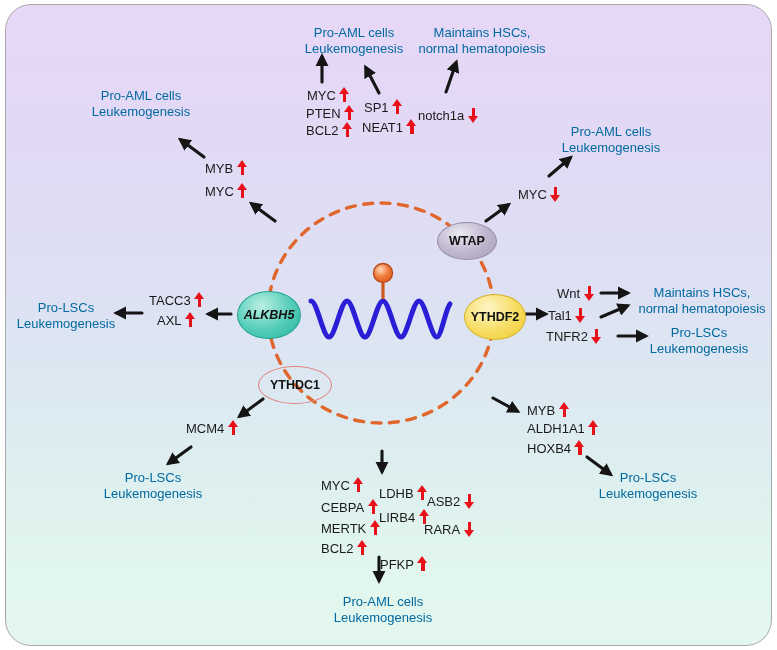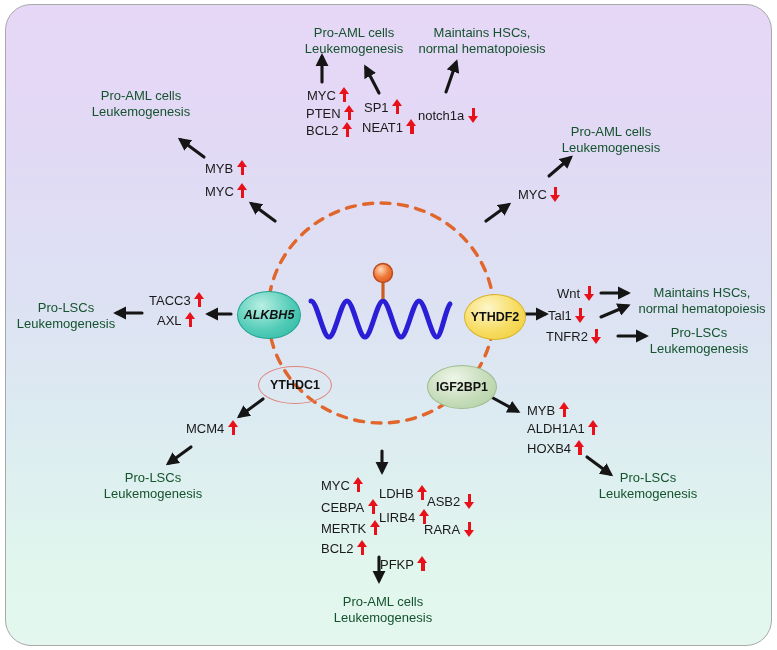--- a/index.html
+++ b/index.html
@@ -14,21 +14,21 @@
   .reg-mettl3 {left:350px;top:182px;width:65px;height:42px;background:radial-gradient(ellipse at 38% 30%,#f0f3fc 0%,#bcc6e9 50%,#9fabd9 100%);border-color:#8b97c9;}
   .reg-mettl14{left:262px;top:221px;width:66px;height:40px;background:radial-gradient(ellipse at 38% 30%,#f2faf2 0%,#c4e2c4 50%,#a3d0a3 100%);border-color:#8fbd8f;}
   .reg-wtap   {left:437px;top:222px;width:58px;height:36px;background:radial-gradient(ellipse at 38% 30%,#eceaf2 0%,#c0b8ce 50%,#a79ebA 100%);border-color:#968daa;}
   .reg-alkbh5 {left:237px;top:291px;width:62px;height:46px;background:radial-gradient(ellipse at 38% 30%,#b9efe2 0%,#53ccb8 55%,#28b5a0 100%);border-color:#1fa491;font-style:italic;}
   .reg-ythdf2 {left:464px;top:294px;width:60px;height:44px;background:radial-gradient(ellipse at 38% 30%,#fdf6c9 0%,#f7dc61 55%,#f0cb30 100%);border-color:#d9b428;}
   .reg-ythdc1 {left:258px;top:366px;width:72px;height:36px;background:radial-gradient(ellipse at 38% 30%,#fddbd4 0%,#f6ab a2 50%,#f19388 100%);border-color:#e0837a;}
   .reg-fto    {left:348px;top:401px;width:68px;height:44px;background:radial-gradient(ellipse at 38% 30%,#c8eefa 0%,#7cd0ef 50%,#45bce6 100%);border-color:#2fa6d4;}
   .reg-igf2bp1{left:427px;top:365px;width:68px;height:42px;background:radial-gradient(ellipse at 38% 30%,#eef6e8 0%,#c6dcba 55%,#afcfa2 100%);border-color:#9cbc8e;}
   .gene{position:absolute;z-index:3;white-space:nowrap;font-size:13px;color:#1a1a1a;}
   .outcome{position:absolute;z-index:3;transform:translateX(-50%);text-align:center;font-size:13px;
-    line-height:15.5px;color:#14532d;white-space:nowrap;}
+    line-height:15.5px;color:#0369a1;white-space:nowrap;}
   
   .ra{position:relative;display:inline-block;width:12px;height:16px;margin-left:3px;vertical-align:-3px;}
   .ra i{position:absolute;left:4.4px;width:3.2px;background:#e8111a;}
   .ra.up i{top:5px;height:10px;}
   .ra.up::before{content:"";position:absolute;top:0;left:0.4px;border-left:5.6px solid transparent;border-right:5.6px solid transparent;border-bottom:7.6px solid #e8111a;}
   .ra.down i{top:1px;height:10px;}
   .ra.down::after{content:"";position:absolute;bottom:0;left:0.4px;border-left:5.6px solid transparent;border-right:5.6px solid transparent;border-top:7.6px solid #e8111a;}
 </style>
 </head>
 <body>
@@ -72,24 +72,24 @@
       <line x1="618" y1="336" x2="645" y2="336" marker-end="url(#ah)"></line>
       <line x1="263" y1="399" x2="240" y2="416" marker-end="url(#ah)"></line>
       <line x1="191" y1="447" x2="169" y2="463" marker-end="url(#ah)"></line>
       <line x1="493" y1="398" x2="517" y2="411" marker-end="url(#ah)"></line>
       <line x1="587" y1="457" x2="610" y2="474" marker-end="url(#ah)"></line>
       <line x1="382" y1="451" x2="382" y2="471" marker-end="url(#ah)"></line>
       <line x1="379" y1="557" x2="379" y2="580" marker-end="url(#ah)"></line>
     </g>
   </svg>
 
+  <div class="reg reg-wtap">WTAP</div>
   <div class="reg reg-alkbh5">ALKBH5</div>
   <div class="reg reg-ythdf2">YTHDF2</div>
   <div class="reg reg-ythdc1">YTHDC1</div>
-  <div class="reg reg-igf2bp1">IGF2BP1</div>
 
   <div class="gene" style="left:205px;top:160px"><span>MYB</span><span class="ra up"><i></i></span></div>
   <div class="gene" style="left:205px;top:183px"><span>MYC</span><span class="ra up"><i></i></span></div>
   <div class="outcome" style="left:141px;top:88px">
     <div>Pro-AML cells</div>
     <div>Leukemogenesis</div>
   </div>
 
   <div class="gene" style="left:307px;top:87px"><span>MYC</span><span class="ra up"><i></i></span></div>
   <div class="gene" style="left:306px;top:105px"><span>PTEN</span><span class="ra up"><i></i></span></div>

